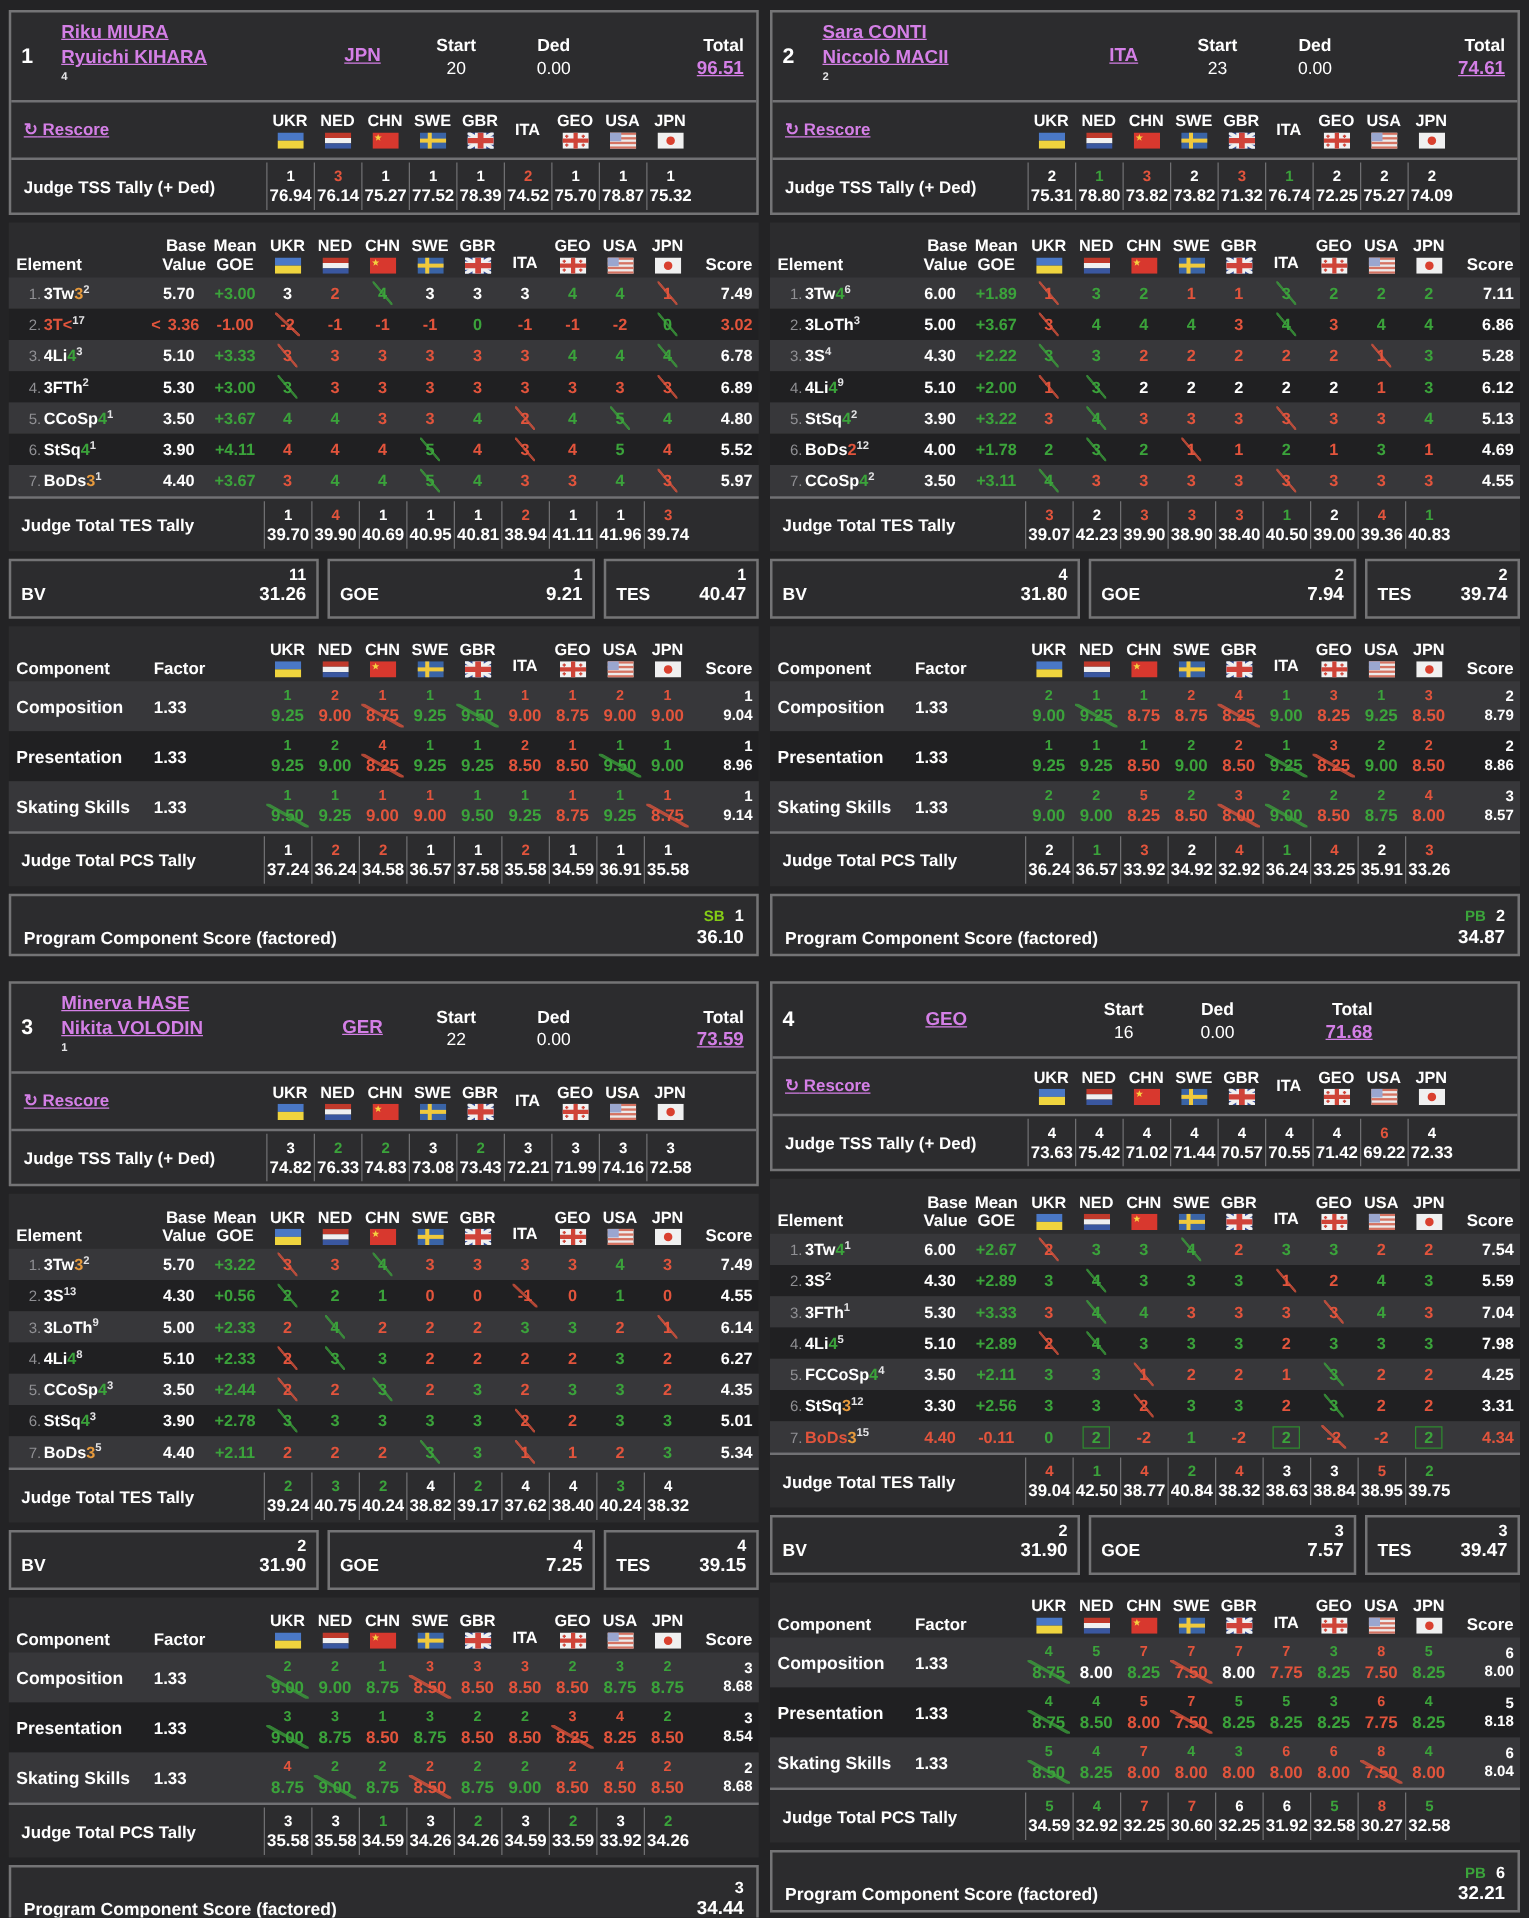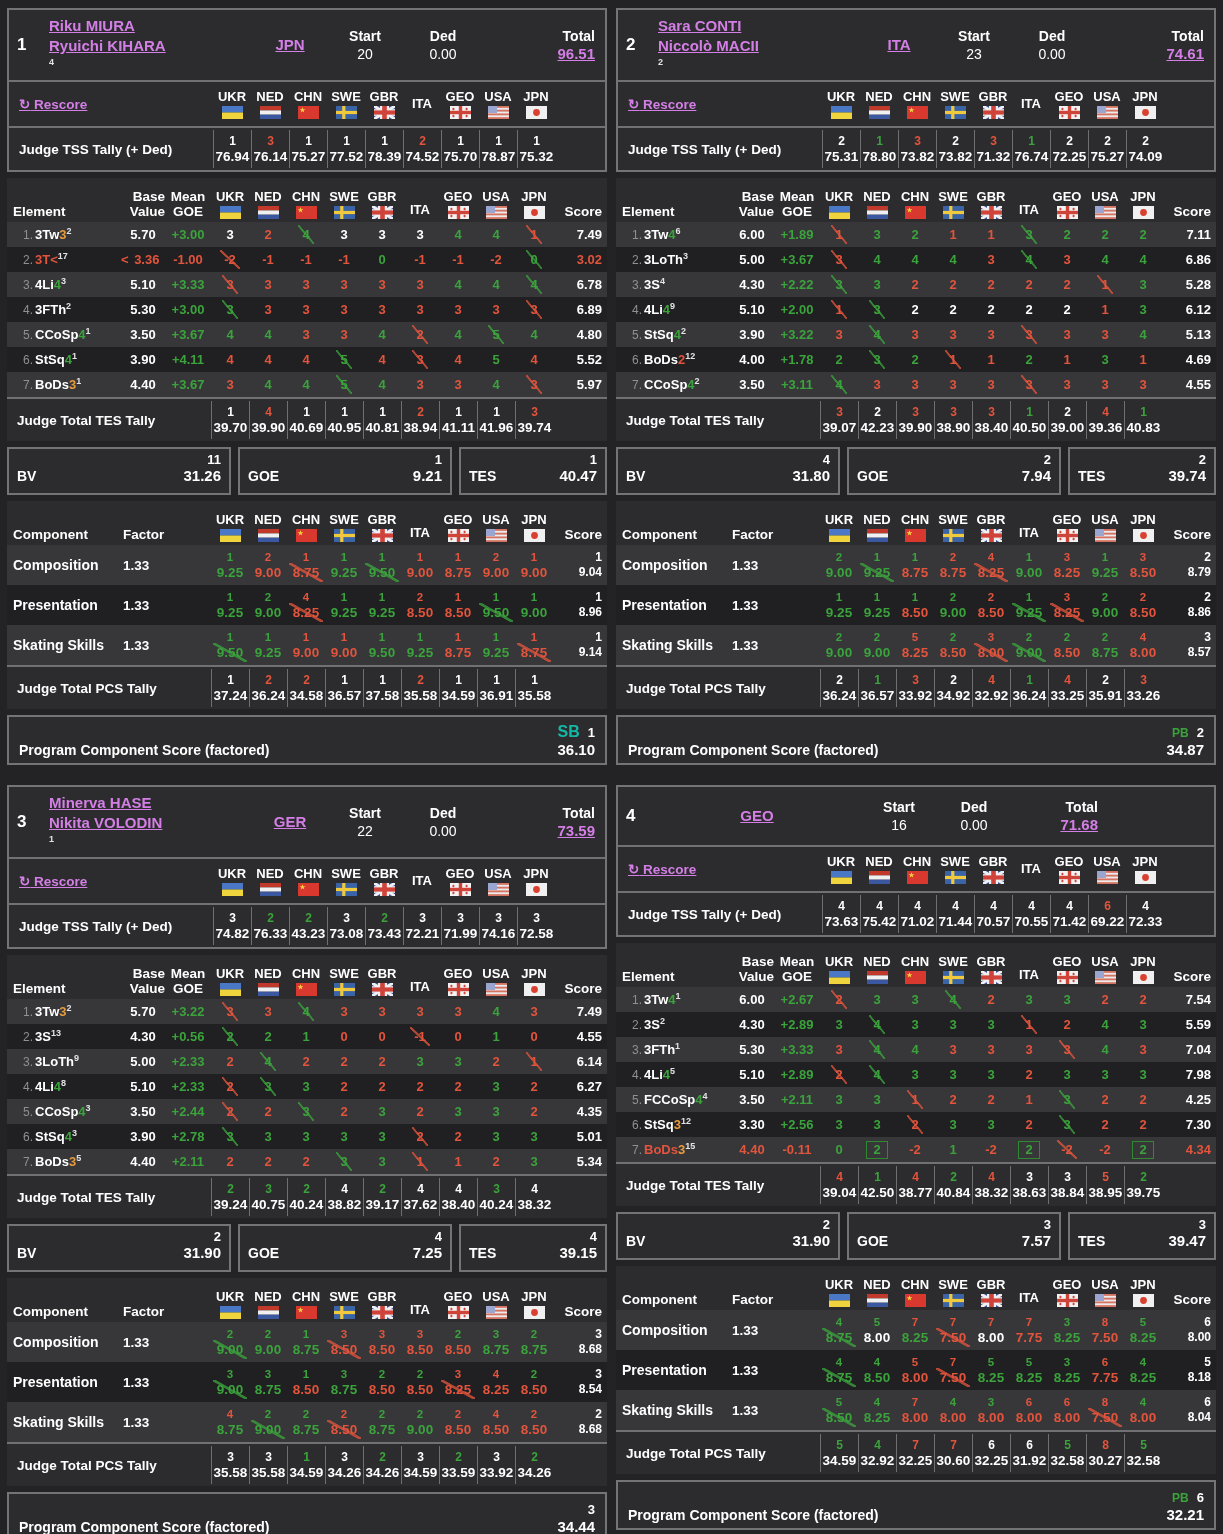--- a/index.html
+++ b/index.html
@@ -56,38 +56,38 @@
   .esc{text-align:right;padding-right:5px}
   .st{position:relative;display:inline-block;padding:0 2px}
   .st::after{content:"";position:absolute;inset:-2px;background:linear-gradient(to top right,transparent 45%,currentColor 47%,currentColor 53%,transparent 55%);opacity:.75}
   .bx{display:inline-block;border:1px solid #2f8a2f;padding:0 6px;line-height:16px}
   
   .trio{display:flex;gap:7px}
   .tbox{border:2px solid var(--bord);background:var(--box);padding:3px 8px;min-height:48px}
   .tbox .tr1{text-align:right;font-weight:bold;font-size:13px;line-height:15px}
   .tbox .tr2{display:flex;justify-content:space-between;align-items:baseline;font-weight:bold}
   .tbox .tr2 .tl{font-size:14px}.tbox .tr2 .tv2{font-size:15px}
-  .tb1{width:224px}.tb2{width:214px}.tb3{flex:1}
+  .tb1{width:248px}.tb2{width:214px}.tb3{flex:1}
   
   .crow{height:40px;font-weight:bold}
   .crow.lt{background:var(--lt)} .crow.dk{background:var(--dk)}
   .cname{font-size:14px;padding-left:6px}
   .cfac{grid-column:2/4;font-size:13.5px;padding-left:4px}
   .cc{display:flex;flex-direction:column;align-items:center;line-height:15px}
   .cc .crk{font-size:11.5px}
   .cc .cv{font-size:13.5px}
   .csc{display:flex;flex-direction:column;align-items:flex-end;padding-right:5px;line-height:15px}
   .csc .crk{font-size:12px}.csc .cv{font-size:12px}
   
   .pcsbox{display:flex;justify-content:space-between;align-items:flex-end;padding:4px 10px 5px;min-height:50px}
   .pcsbox .plabel{font-weight:bold;font-size:14px}
   .pr{text-align:right;font-weight:bold}
   .pr .l1{font-size:13px;line-height:16px}
   .pr .l2{font-size:15px;line-height:17px}
-  .badge-o{color:#14b8a6;margin-right:8px;font-size:16px}
+  .badge-o{color:#84cc16;margin-right:8px;font-size:12px}
   .badge-g{color:#3ba33b;margin-right:8px;font-size:12px}
   svg.flag{display:block}
 </style>
 </head>
 <body>
 
 <div class="wrap" id="root">
     <div class="panel">
       <div class="box bordered">
     <div class="hdr">
@@ -1651,21 +1651,21 @@
           <div class="tc">
             <span class="rk c-w">3</span>
             <span class="tv">74.82</span>
           </div>
           <div class="tc">
             <span class="rk c-g">2</span>
             <span class="tv">76.33</span>
           </div>
           <div class="tc">
             <span class="rk c-g">2</span>
-            <span class="tv">43.23</span>
+            <span class="tv">74.83</span>
           </div>
           <div class="tc">
             <span class="rk c-w">3</span>
             <span class="tv">73.08</span>
           </div>
           <div class="tc">
             <span class="rk c-g">2</span>
             <span class="tv">73.43</span>
           </div>
           <div class="tc">
@@ -2600,21 +2600,21 @@
       <div class="egoe c-g">+2.56</div>
       <div class="ec c-g">3</div>
           <div class="ec c-g">3</div>
           <div class="ec c-r"><span class="st">2</span></div>
           <div class="ec c-g">3</div>
           <div class="ec c-g">3</div>
           <div class="ec c-r">2</div>
           <div class="ec c-g"><span class="st">3</span></div>
           <div class="ec c-r">2</div>
           <div class="ec c-r">2</div>
-      <div class="esc c-w">7.30</div>
+      <div class="esc c-w">3.31</div>
     </div>
         <div class="grid erow lt">
       <div class="ename c-r"><span class="num">7.</span>BoDs<span class="c-o">3</span><span class="sup">15</span></div>
       <div class="ebv c-r">
             <span class="c-r"></span>
             <span class="pv">4.40</span>
           </div>
       <div class="egoe c-r">-0.11</div>
       <div class="ec c-g">0</div>
           <div class="ec c-g"><span class="bx">2</span></div>

